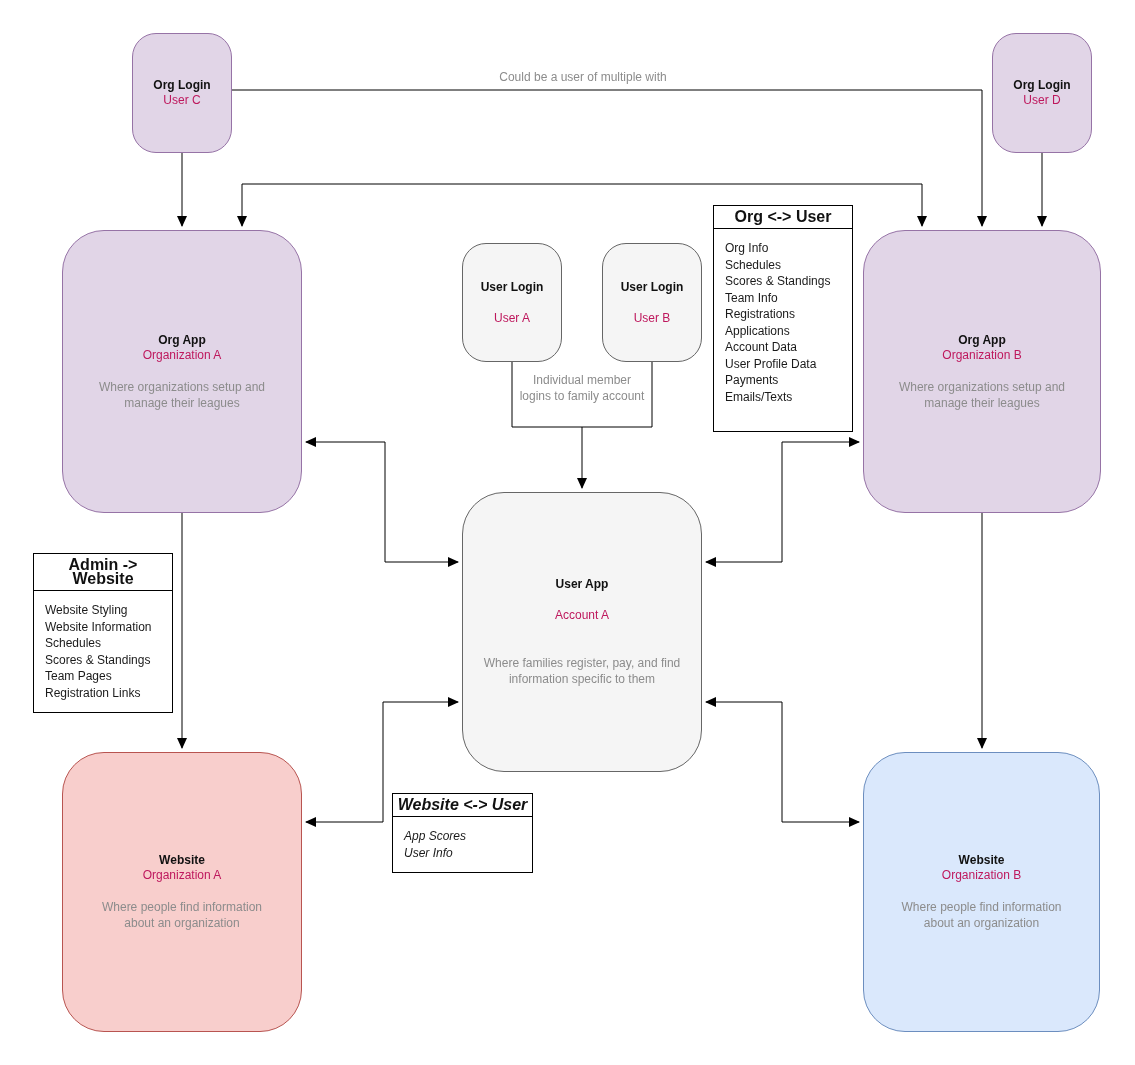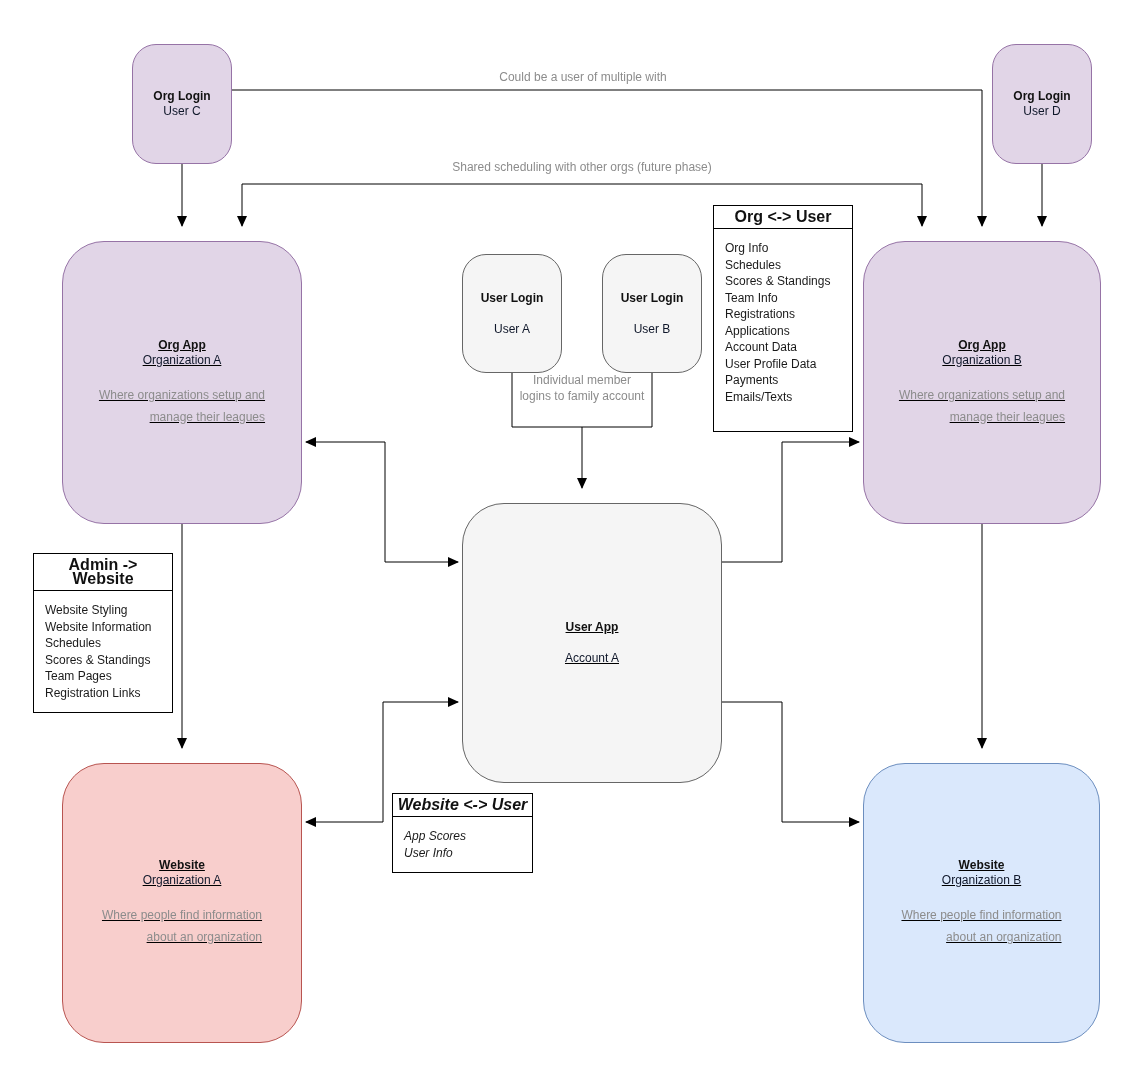--- a/index.html
+++ b/index.html
@@ -9,33 +9,32 @@
     background:#ffffff;
     font-family:"Liberation Sans", sans-serif;
     overflow:hidden;
   }
   #wires{position:absolute;left:0;top:0;width:1135px;height:1065px;}
   .node{
     position:absolute;box-sizing:border-box;
     border:1px solid #000;
     display:flex;flex-direction:column;align-items:center;justify-content:center;
     text-align:center;
-    margin-top:11px;
   }
   .small{border-radius:24px;}
-  .big{border-radius:42px;text-decoration:underline;}
+  .big{border-radius:42px;}
   .purple{background:#e1d5e7;border-color:#9673a6;}
   .graybox{background:#f5f5f5;border-color:#666666;gap:16px;}
   .pink{background:#f8cecc;border-color:#b85450;}
   .blue{background:#dae8fc;border-color:#6c8ebf;}
   .node-title{font-size:12px;font-weight:bold;color:#111;line-height:15px;}
-  .node-subtitle{font-size:12px;color:#0f172a;line-height:15px;}
+  .node-subtitle{font-size:12px;color:#be185d;line-height:15px;}
   .node-desc{
-    font-size:12px;color:#8c8c8c;line-height:22px;
-    margin-top:16px;white-space:pre-line;text-align:right;
+    font-size:12px;color:#8c8c8c;line-height:16px;
+    margin-top:16px;white-space:pre-line;
   }
   .listbox{
     position:absolute;box-sizing:border-box;
     background:#ffffff;border:1px solid #000;
   }
   .list-header{
     font-size:16px;font-weight:bold;color:#111;text-align:center;
     padding:4px 2px;border-bottom:1px solid #000;line-height:14px;
   }
   .list-items{padding:11px 11px;font-size:12px;color:#1a1a1a;}
@@ -75,21 +74,20 @@
     <path d="M182 513 L182 748" fill="none" stroke="#000" marker-end="url(#arr)"></path>
 
     <path d="M982 513 L982 748" fill="none" stroke="#000" marker-end="url(#arr)"></path>
 
     <path d="M458 702 L383 702 L383 822 L306 822" fill="none" stroke="#000" marker-start="url(#arr)" marker-end="url(#arr)"></path>
 
     <path d="M706 702 L782 702 L782 822 L859 822" fill="none" stroke="#000" marker-start="url(#arr)" marker-end="url(#arr)"></path>
   </svg>
 
   <div class="float-label" style="left:383px;top:69px;width:400px;">Could be a user of multiple with</div>
-  <div class="float-label" style="left:382px;top:159px;width:400px;">Shared scheduling with other orgs (future phase)</div>
   <div class="float-label" style="left:482px;top:372px;width:200px;">Individual member
 logins to family account</div>
 
   <div class="node purple small" style="left:132px;top:33px;width:100px;height:120px;">
     <div class="node-title">Org Login</div>
     <div class="node-subtitle">User C</div>
   </div>
 
   <div class="node purple small" style="left:992px;top:33px;width:100px;height:120px;">
     <div class="node-title">Org Login</div>
@@ -129,23 +127,25 @@
         <div class="li">Team Info</div>
         <div class="li">Registrations</div>
         <div class="li">Applications</div>
         <div class="li">Account Data</div>
         <div class="li">User Profile Data</div>
         <div class="li">Payments</div>
         <div class="li">Emails/Texts</div>
       </div>
   </div>
 
-  <div class="node graybox big" style="left:462px;top:492px;width:260px;height:280px;">
+  <div class="node graybox big" style="left:462px;top:492px;width:240px;height:280px;">
     <div class="node-title">User App</div>
     <div class="node-subtitle">Account A</div>
+    <div class="node-desc">Where families register, pay, and find
+information specific to them</div>
   </div>
 
   <div class="listbox" style="left:33px;top:553px;width:140px;height:160px;">
     <div class="list-header">Admin -&gt; Website</div>
     <div class="list-items">
         <div class="li">Website Styling</div>
         <div class="li">Website Information</div>
         <div class="li">Schedules</div>
         <div class="li">Scores &amp; Standings</div>
         <div class="li">Team Pages</div>

